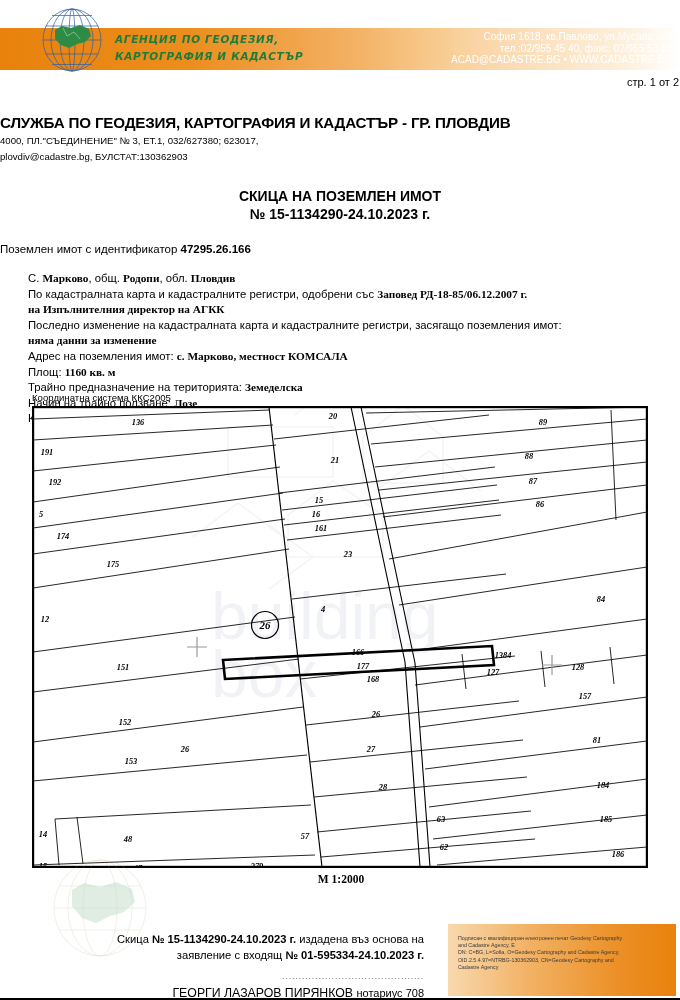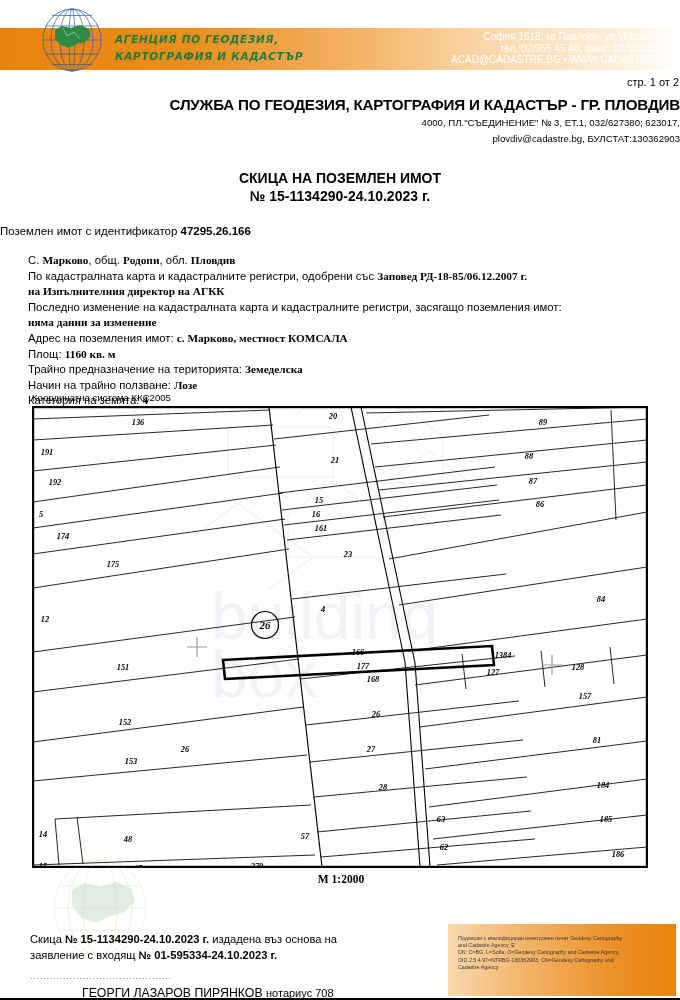--- a/index.html
+++ b/index.html
@@ -74,22 +74,22 @@
   .page-number {
     position: absolute;
     right: 1px;
     top: 76px;
     font-size: 11px;
     color: #000;
   }
 
   
   .office-block {
-    margin-top: 18px;
-    text-align: right;
+    margin-top: 36px;
+    text-align: left;
   }
   .office-title {
     font-size: 15.2px;
     font-weight: bold;
     letter-spacing: -0.2px;
   }
   .office-line {
     font-size: 9.6px;
     line-height: 13px;
     margin-top: 3px;
@@ -174,25 +174,26 @@
   
   .footer {
     position: absolute;
     left: 0;
     top: 912px;
     width: 680px;
     height: 88px;
   }
   .footer-left {
     position: absolute;
-    left: 30px;
+    left: 24px;
     top: 20px;
     width: 400px;
     font-size: 11.2px;
     line-height: 15.5px;
+    text-align: right;
   }
   .footer-left b { font-weight: bold; }
   .dots {
     letter-spacing: 0.8px;
     font-size: 9px;
     color: #777;
     margin-top: 6px;
   }
   .notary {
     margin-top: 1px;

